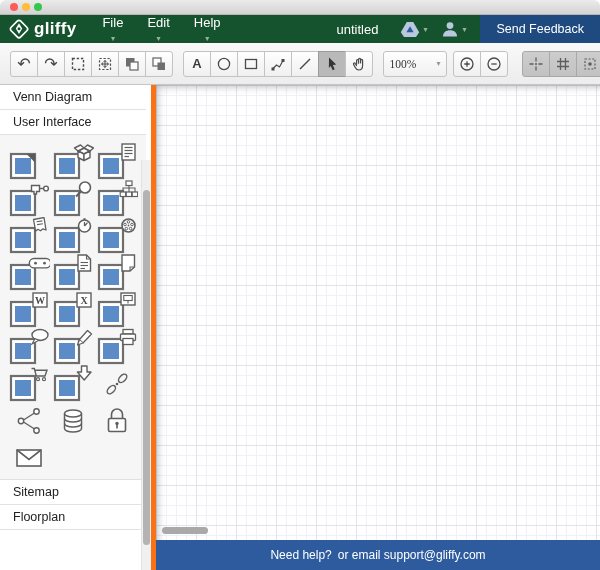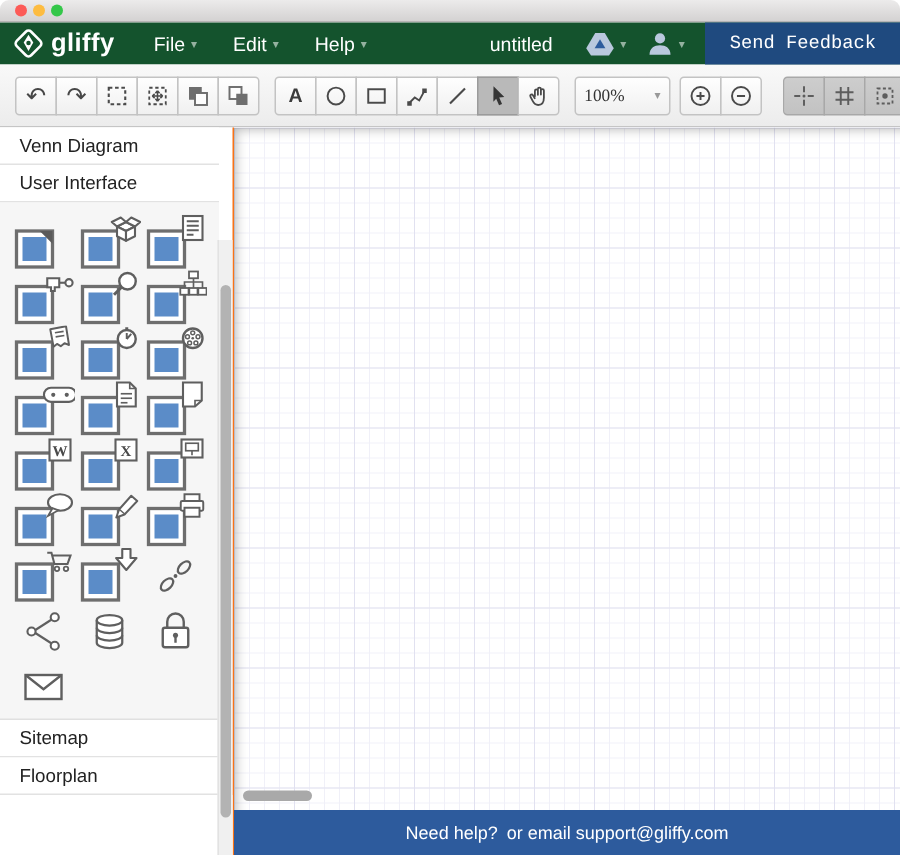--- a/index.html
+++ b/index.html
@@ -8,46 +8,46 @@
 
   
   .titlebar { height:15px; background:linear-gradient(#ecebeb,#d4d2d2); border-bottom:1px solid #b6b4b4; display:flex; align-items:center; padding-left:6px; border-radius:6px 6px 0 0; }
   .tl { width:8px; height:8px; border-radius:50%; margin-left:4px; }
   .tl.red{ background:#fc5b57; } .tl.yellow{ background:#fdbc40; } .tl.green{ background:#34c749; }
 
   
   .menubar { height:28px; background:#14532d; display:flex; align-items:center; color:#fff; padding-left:8px; }
   .logo { display:flex; align-items:center; gap:4px; margin-right:14px; }
   .logo-text { font-size:17px; font-weight:bold; letter-spacing:.3px; }
-  .menu-item { display:flex; align-items:center; gap:4px; font-size:13px; padding:0 12px; height:100%; cursor:default; }
+  .menu-item { display:flex; align-items:center; gap:4px; font-size:13px; padding:0 12px; height:100%; cursor:default;flex-direction:column; }
   .caret { font-size:8px; color:rgba(255,255,255,.55); }
   .mb-right { margin-left:auto; display:flex; align-items:center; height:100%;text-align:center; }
   .doc-title { font-size:13px; margin-right:22px; }
   .mb-ico { display:flex; align-items:center; margin-right:3px; }
   .mb-caret { margin-right:14px; }
-  .send-feedback { background:#1f4a7f; height:100%; display:flex; align-items:center; padding:0 16px; font-size:12.5px;font-family:Liberation Mono, monospace; }
+  .send-feedback { background:#1f4a7f; height:100%; display:flex; align-items:center; padding:0 16px; font-size:12.5px; }
 
   
   .toolbar { height:42px; background:linear-gradient(#f9f9f9,#ececec); border-bottom:1px solid #c5c5c5; display:flex; align-items:center; padding:0 10px; gap:10px; }
   .tgroup { display:flex; }
   .tbtn { width:28px; height:26px; background:linear-gradient(#fefefe,#f0f0f0); border:1px solid #c3c3c3; display:flex; align-items:center; justify-content:center; color:#474747; font-size:14px; margin-left:-1px; }
   .tgroup .tbtn:first-child { border-radius:3px 0 0 3px; margin-left:0; }
   .tgroup .tbtn:last-child { border-radius:0 3px 3px 0; }
   .tgroup .tbtn.single { border-radius:3px; }
   .tbtn.active { background:#b9b9b9; border-color:#9b9b9b; }
   .tbtn.wide { width:64px; font-size:11.5px; gap:20px; color:#333;font-family:Liberation Serif, serif; }
   .tbtn .tcaret { font-size:8px; color:#999; }
   .tgroup.pressed .tbtn { background:linear-gradient(#cdcdcd,#c2c2c2); border-color:#a8a8a8; color:#5d5d5d; }
   svg.ticon { display:block; }
 
   
   .body { display:flex; height:485px; position:relative; }
 
   
-  .sidebar { width:156px; background:#fff; border-right:1px solid #f97316; position:relative; display:flex; flex-direction:column; }
+  .sidebar { width:156px; background:#fff; border-right:5px solid #f97316; position:relative; display:flex; flex-direction:column; }
   .cat-row { height:25px; line-height:24px; padding-left:13px; font-size:12.5px; color:#222; border-bottom:1px solid #e2e2e2; background:#fff; width:146px; }
   .cat-row.selected { background:#d8d8d8; font-weight:bold; border-bottom:1px solid #c9c9c9; }
   .palette { height:345px; background:#f6f6f6; border-bottom:1px solid #e0e0e0; display:grid; grid-template-columns:44px 44px 44px; align-content:start; padding:8px 0 0 8px; row-gap:0; width:146px; }
   .shape-cell { width:44px; height:37px; display:flex; align-items:center; justify-content:flex-start; cursor:pointer; }
   .side-fill { flex:1; background:#fff; }
   .vscroll-track { position:absolute; right:0; top:75px; width:10px; height:410px; background:#f0f0f0; border-left:1px solid #e2e2e2; }
   .vscroll-thumb { position:absolute; right:1.5px; top:30px; width:7px; height:355px; background:#b3b3b3; border-radius:4px; }
 
   
   .canvas { flex:1; position:relative; background:#fff;

